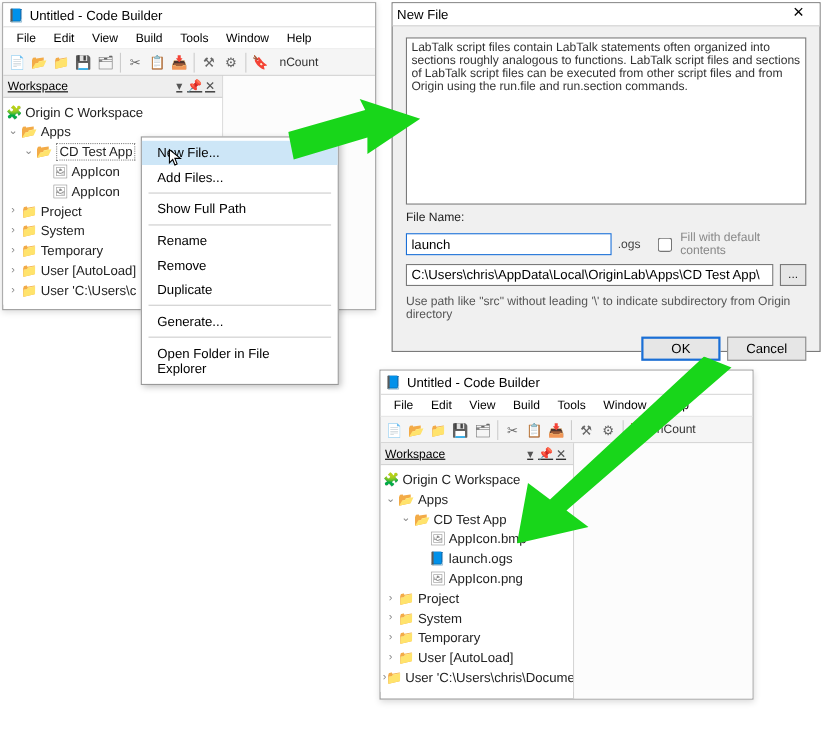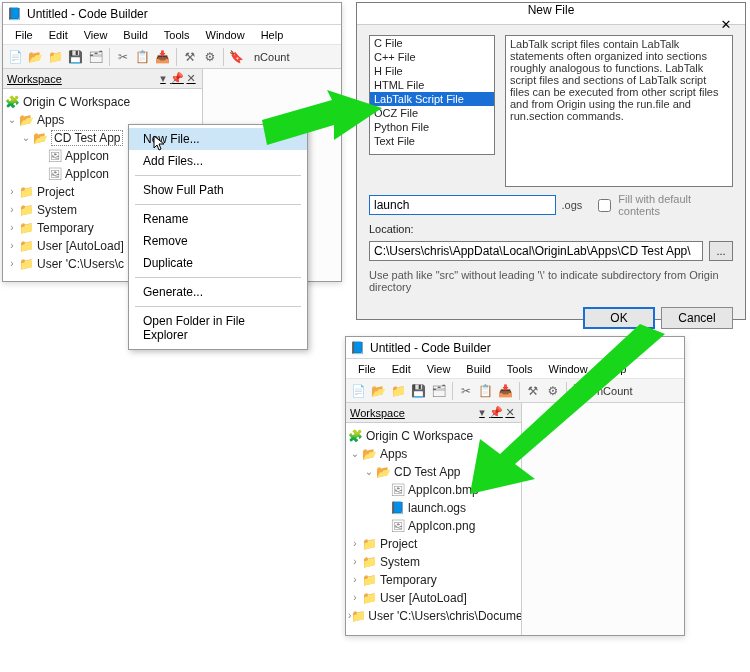--- a/index.html
+++ b/index.html
@@ -26,21 +26,21 @@
   .fileico { color:#888; }
   .sel { background:transparent; border:1px dotted #888; padding:0 2px; }
   .context-menu { position:absolute; background:#fff; border:1px solid #999; box-shadow:2px 2px 6px rgba(0,0,0,.25); padding:3px 0; font-size:12px; width:180px; }
   .context-menu .item { padding:4px 14px; cursor:default; }
   .context-menu .item.hover { background:#cde6f7; }
   .context-menu .sep { height:1px; background:#ccc; margin:3px 6px; }
   .cursor { position:absolute; width:16px; height:16px; pointer-events:none; }
   .cursor svg { width:16px; height:16px; }
 
   .dialog { position:absolute; background:#f0f0f0; border:1px solid #7a7a7a; display:flex; flex-direction:column; }
-  .dialog .titlebar { background:#fff; border-bottom:1px solid #ccc;flex-direction:column; }
+  .dialog .titlebar { background:#fff; border-bottom:1px solid #ccc; }
   .dialog-body { padding:10px 12px 8px; display:flex; flex-direction:column; gap:6px; font-size:11px; color:#222; }
   .type-row { display:flex; gap:10px; }
   .listbox { width:126px; height:120px; background:#fff; border:1px solid #7a7a7a; overflow:hidden; font-size:11px; }
   .listbox .opt { padding:1px 4px; cursor:default; }
   .listbox .opt.sel2 { background:#1a6fd6; color:#fff; }
   .descbox { flex:1; height:152px; background:#fff; border:1px solid #7a7a7a; padding:2px 4px; font-size:11px; color:#333; }
   .frow { display:flex; align-items:center; gap:6px; }
   .frow label { min-width:0; }
   .textfield { height:20px; border:1px solid #1a6fd6; background:#fff; padding:1px 4px; font-size:12px; }
   .textfield.plain { border:1px solid #7a7a7a; }
@@ -180,42 +180,32 @@
     </svg>
 </div>
 
 <div class="dialog" style="left:356px; top:2px; width:390px; height:318px;">
   <div class="titlebar">
     <span>New File</span>
     <span class="closebtn">✕</span>
   </div>
   <div class="dialog-body">
     <div class="type-row">
-      <div class="listbox">
-        <div class="opt">C File</div>
-        <div class="opt">C++ File</div>
-        <div class="opt">H File</div>
-        <div class="opt">HTML File</div>
-        <div class="opt sel2">LabTalk Script File</div>
-        <div class="opt">OCZ File</div>
-        <div class="opt">Python File</div>
-        <div class="opt">Text File</div>
-      </div>
       <div class="descbox">LabTalk script files contain LabTalk statements often organized into sections roughly analogous to functions. LabTalk script files and sections of LabTalk script files can be executed from other script files and from Origin using the run.file and run.section commands.</div>
     </div>
+    <div><label>File Name:</label></div>
     <div class="frow">
       <input class="textfield" style="width: 190px;" value="launch">
       <span class="ext">.ogs</span>
       <span style="flex:1"></span>
       <label class="chk">
           <input type="checkbox" style="">
           <span>Fill with default contents</span>
         </label>
     </div>
-    <div><label>Location:</label></div>
     <div class="frow">
       <input class="textfield plain" style="flex: 1 1 0%;" value="C:\Users\chris\AppData\Local\OriginLab\Apps\CD Test App\">
       <span class="browse">...</span>
     </div>
     <div class="hint">Use path like "src" without leading '\' to indicate subdirectory from Origin directory</div>
   </div>
   <div class="dlg-foot">
     <div class="btn primary">OK</div>
     <div class="btn">Cancel</div>
   </div>

